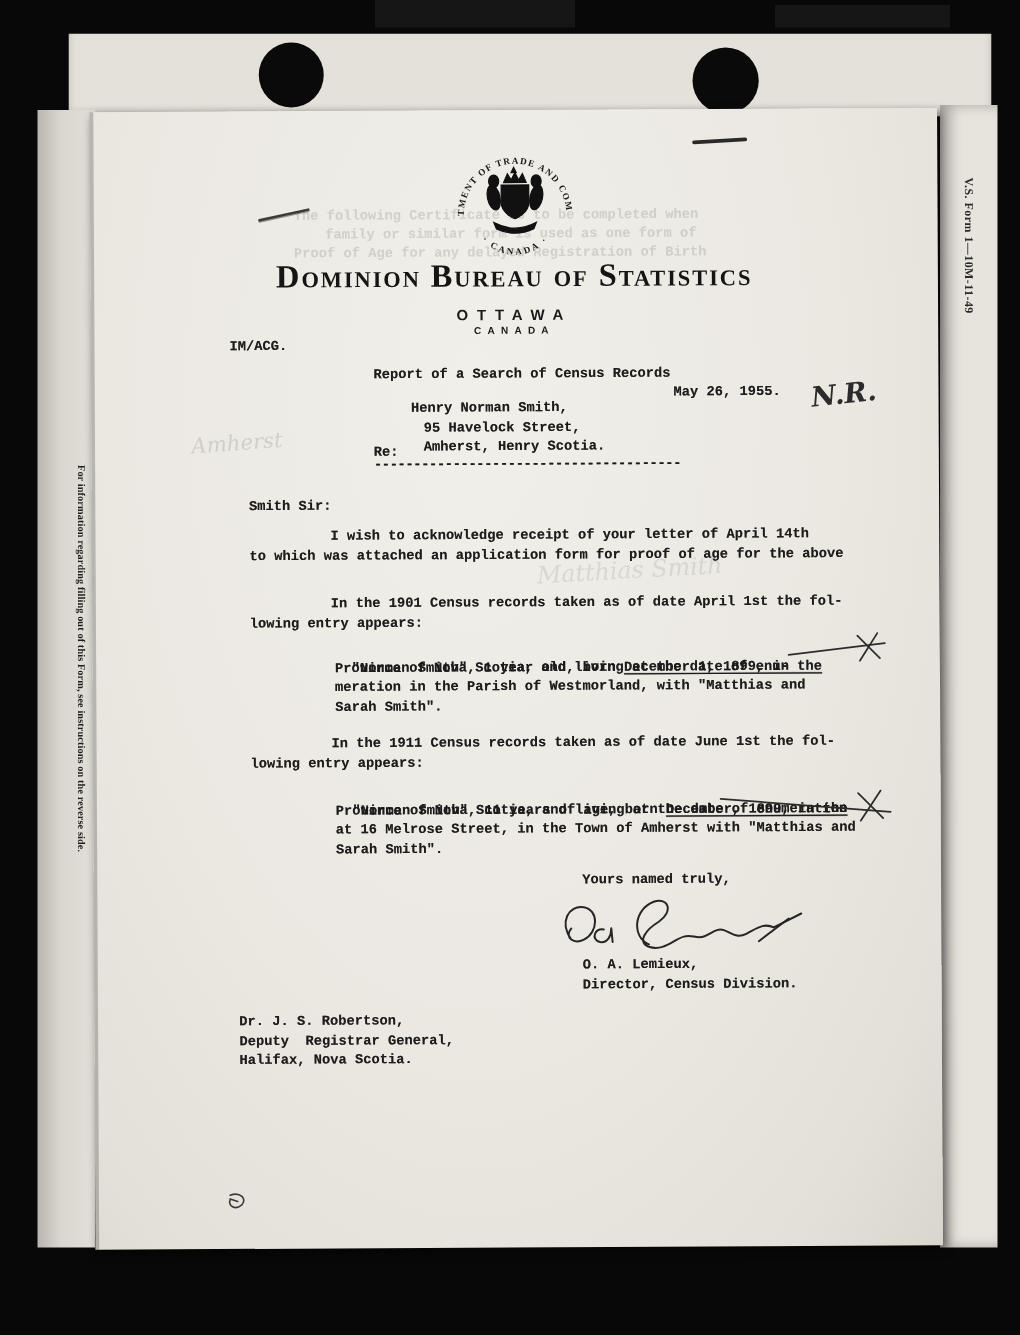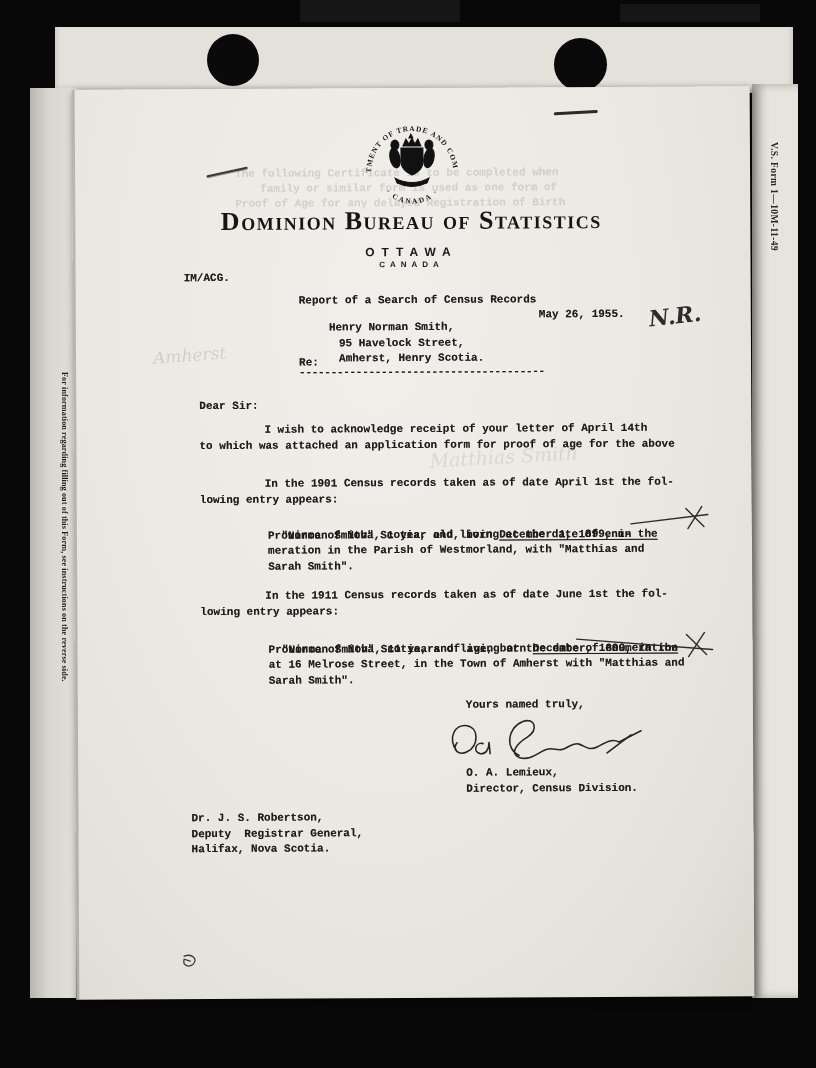--- a/index.html
+++ b/index.html
@@ -116,21 +116,21 @@
 
   <div class="abs tw" style="left:226px;top:205px;">Report of a Search of Census Records</div>
   <div class="abs tw" style="left:226px;top:232px;margin-top:35px;">Re:</div>
   <div class="abs tw" style="left:256px;top:232px;">Henry Norman Smith,</div>
   <div class="abs tw" style="left:266px;top:247.5px;">95 Havelock Street,</div>
   <div class="abs tw" style="left:266px;top:263px;">Amherst, Henry Scotia.</div>
   <div class="abs tw" style="left:226px;top:277px;letter-spacing:-.3px;">---------------------------------------</div>
 
   <div class="abs script" style="left:576px;top:216px;font-size:22px;transform:rotate(-6deg);">N.R.</div>
 
-  <div class="abs tw" style="left:126px;top:310px;">Dear Sir:</div>
+  <div class="abs tw" style="left:126px;top:310px;">Smith Sir:</div>
 
   <div class="abs tw" style="left:191px;top:334px;">I wish to acknowledge receipt of your letter of April 14th</div>
   <div class="abs tw" style="left:126px;top:349.5px;">to which was attached an application form for proof of age for the above</div>
 
   <div class="abs tw" style="left:191px;top:388px;">In the 1901 Census records taken as of date April 1st the fol-</div>
   <div class="abs tw" style="left:126px;top:403.5px;">lowing entry appears:</div>
 
   <div class="abs tw" style="left:181px;top:424px;">
     <span>"Norman Smith", 1 year old, born </span><span class="u">December 1, 1899, in the</span>
   </div>

